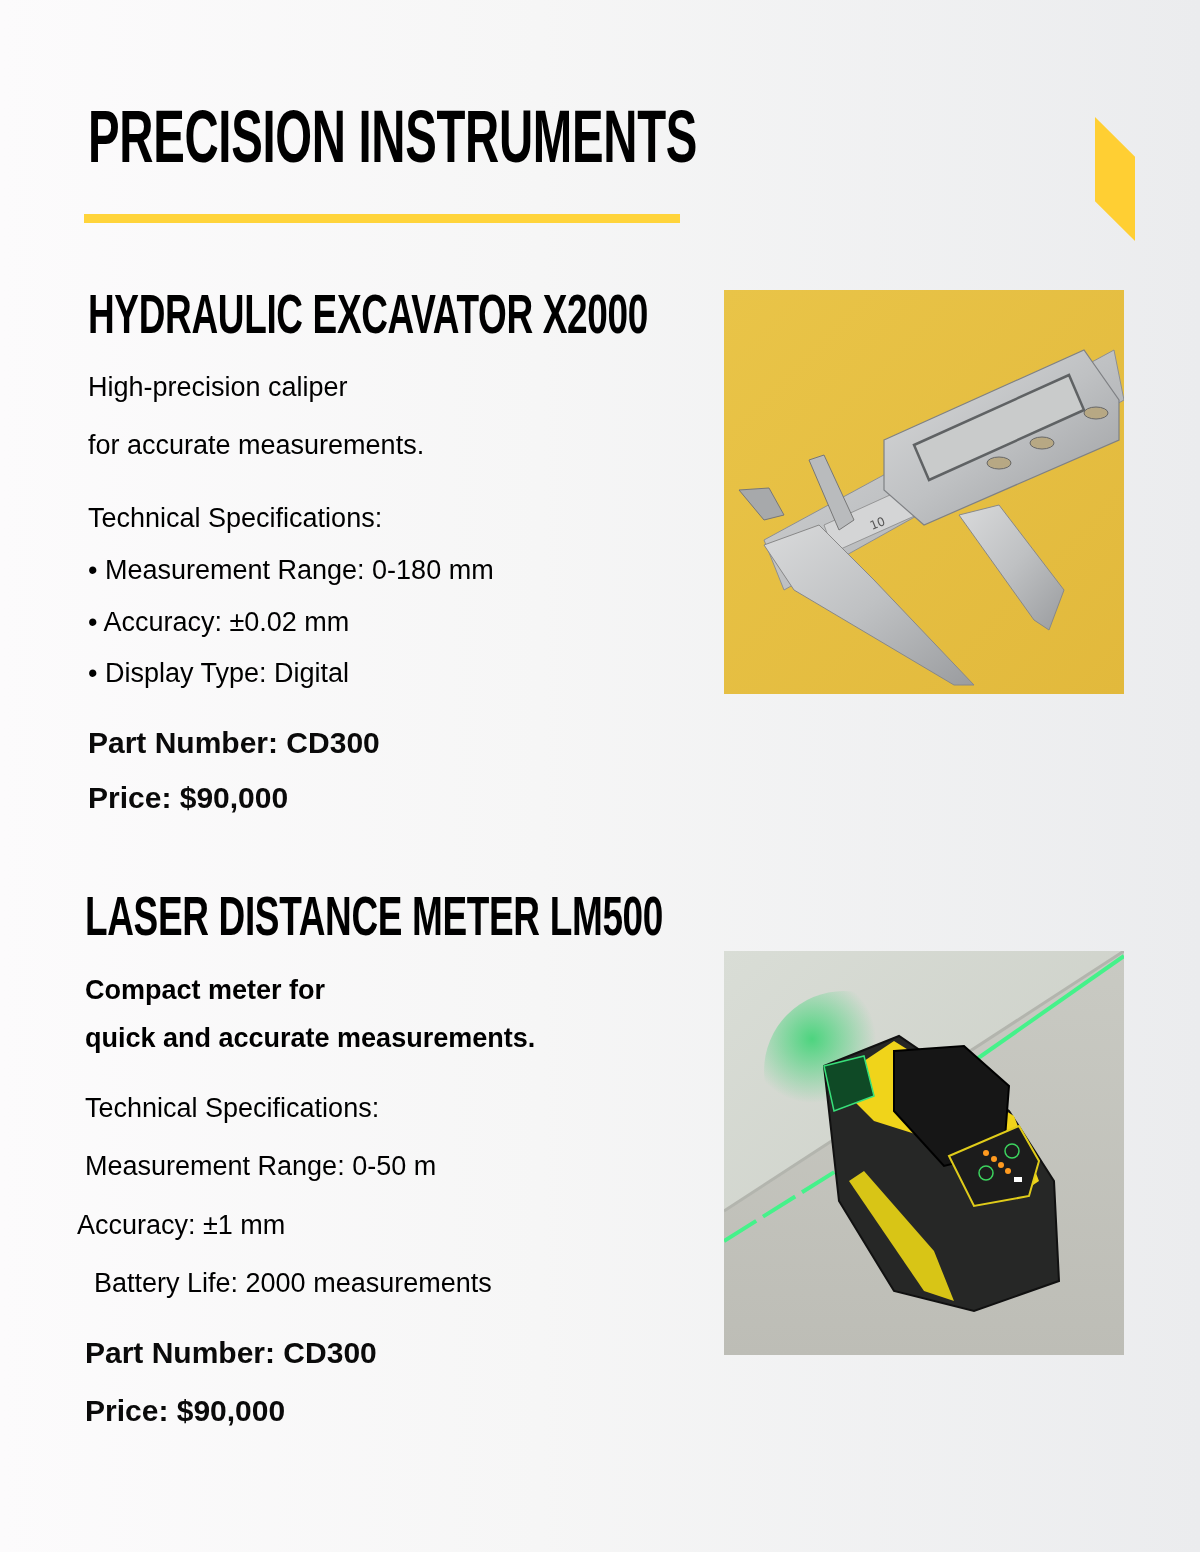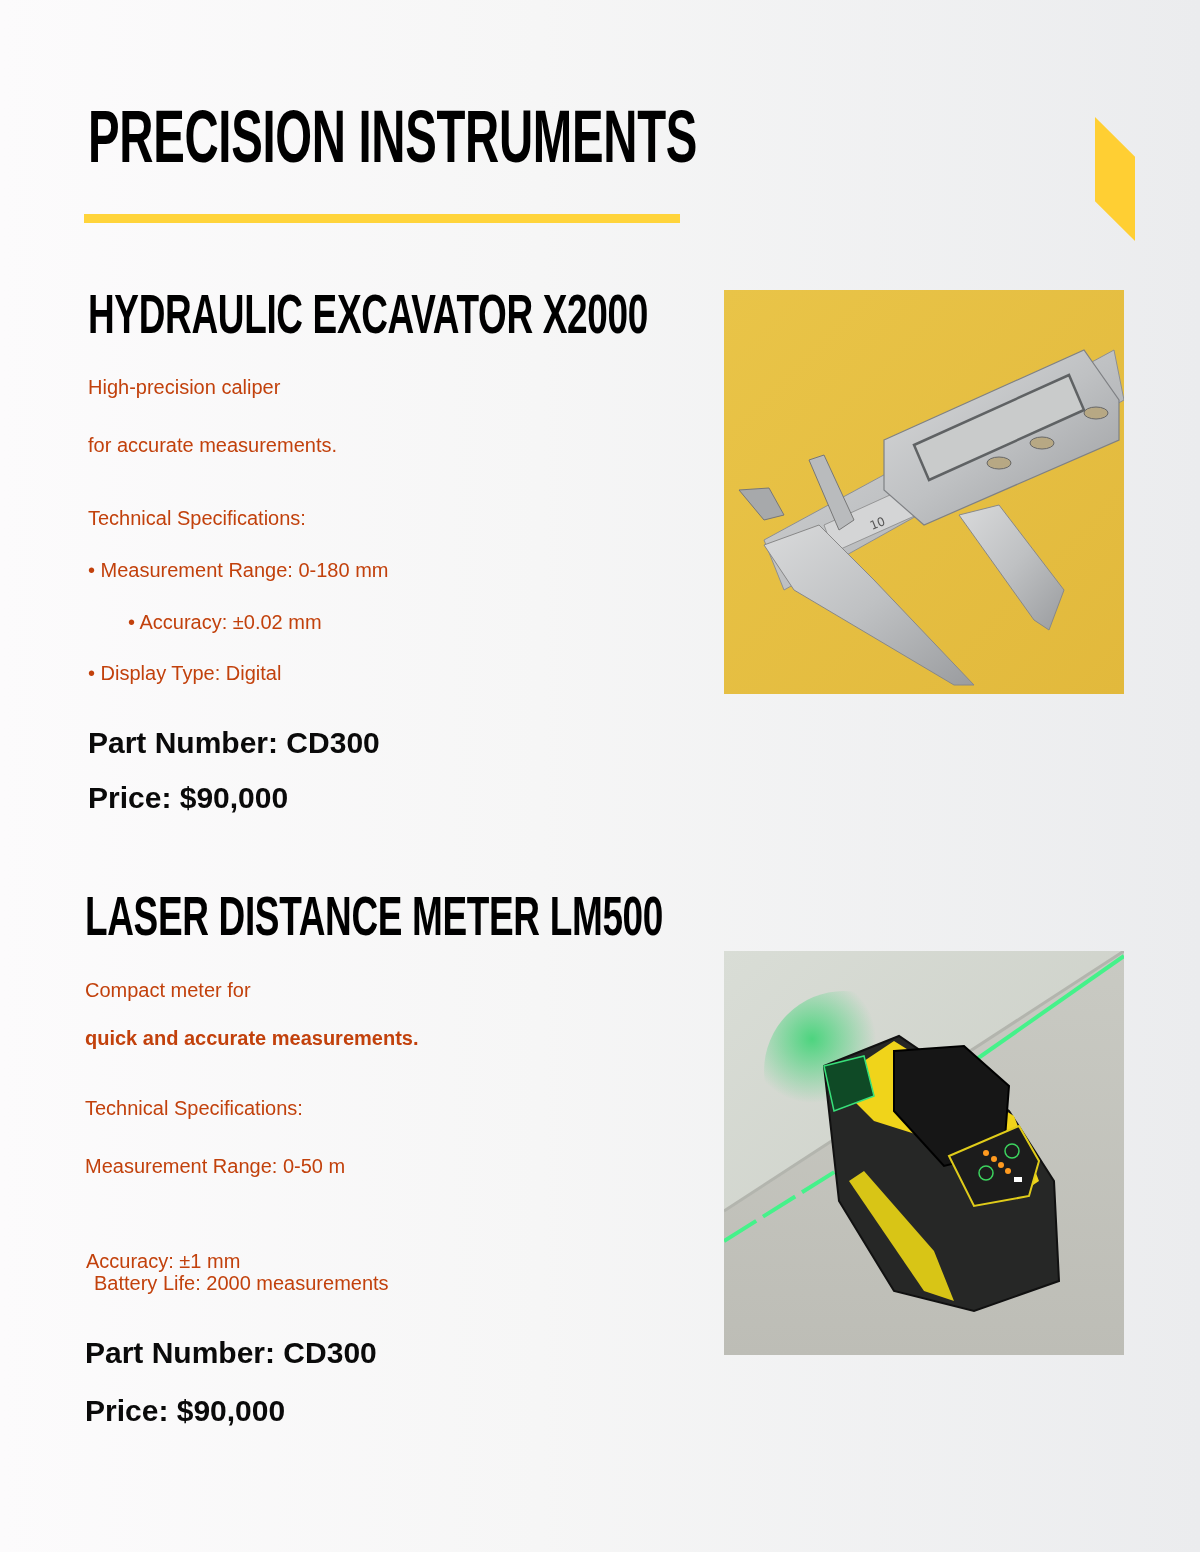--- a/index.html
+++ b/index.html
@@ -42,23 +42,23 @@
     }
     .product { position: absolute; left: 0; width: 1200px; }
     .product-name {
       position: absolute;
       font-size: 56px;
       line-height: 56px;
       transform: scaleX(0.66);
     }
     .body-line {
       position: absolute;
-      font-size: 20px;
+      font-size: 27px;
       line-height: 32px;
-      color: #c2410c;
+      color: #000000;
       white-space: nowrap;
     }
     .bold-line {
       position: absolute;
       font-size: 30px;
       line-height: 32px;
       font-weight: 700;
       color: #0a0a0a;
       white-space: nowrap;
     }
@@ -74,21 +74,21 @@
 <div id="page-title" class="display">PRECISION INSTRUMENTS</div>
 <div id="title-underline"></div>
 <div id="corner-accent"></div>
 
 <section class="product" style="top:0;">
   <div class="product-name display" style="left:88px; top:286px;">HYDRAULIC EXCAVATOR X2000</div>
   <div class="body-line" style="left:88px; top:371px;">High-precision caliper</div>
   <div class="body-line" style="left:88px; top:429px;">for accurate measurements.</div>
   <div class="body-line" style="left:88px; top:502px;">Technical Specifications:</div>
   <div class="body-line" style="left:88px; top:554px;">• Measurement Range: 0-180 mm</div>
-  <div class="body-line" style="left:88px; top:606px;margin-left:40px;">• Accuracy: ±0.02 mm</div>
+  <div class="body-line" style="left:88px; top:606px;">• Accuracy: ±0.02 mm</div>
   <div class="body-line" style="left:88px; top:657px;">• Display Type: Digital</div>
   <div class="bold-line" style="left:88px; top:727px;">Part Number: CD300</div>
   <div class="bold-line" style="left:88px; top:782px;">Price: $90,000</div>
 
   <div class="photo" style="left:724px; top:290px; width:400px; height:404px;">
     <svg viewBox="0 0 400 404" preserveAspectRatio="none">
       <defs>
         <linearGradient id="ybg" x1="0" y1="0" x2="1" y2="1">
           <stop offset="0" stop-color="#e9c448"></stop>
           <stop offset="1" stop-color="#e2b93c"></stop>
@@ -117,25 +117,25 @@
       <polygon points="235,225 275,215 340,300 325,340 310,330" fill="url(#metal)" stroke="#888" stroke-width="1"></polygon>
 
       <polygon points="15,200 45,198 60,225 40,230" fill="#a7a9ab" stroke="#777"></polygon>
       <polygon points="85,170 100,165 130,230 115,240" fill="#b9bbbd" stroke="#777"></polygon>
     </svg>
   </div>
 </section>
 
 <section class="product" style="top:0;">
   <div class="product-name display" style="left:85px; top:888px;">LASER DISTANCE METER LM500</div>
-  <div class="body-line" style="left:85px; top:974px;">Compact meter for</div>
+  <div class="body-line" style="left:85px; top:974px;font-weight:bold;">Compact meter for</div>
   <div class="body-line" style="left:85px; top:1022px;font-weight:bold;">quick and accurate measurements.</div>
   <div class="body-line" style="left:85px; top:1092px;">Technical Specifications:</div>
   <div class="body-line" style="left:85px; top:1150px;text-align:right;">Measurement Range: 0-50 m</div>
-  <div class="body-line" style="left:86px; top:1209px;margin-top:36px;">Accuracy: ±1 mm</div>
+  <div class="body-line" style="left:77px; top:1209px;">Accuracy: ±1 mm</div>
   <div class="body-line" style="left:85px; top:1267px;margin-left:9px;">Battery Life: 2000 measurements</div>
   <div class="bold-line" style="left:85px; top:1337px;">Part Number: CD300</div>
   <div class="bold-line" style="left:85px; top:1395px;">Price: $90,000</div>
 
   <div class="photo" style="left:724px; top:951px; width:400px; height:404px;">
     <svg viewBox="0 0 400 404" preserveAspectRatio="none">
       <defs>
         <linearGradient id="wall" x1="0" y1="0" x2="1" y2="1">
           <stop offset="0" stop-color="#d9ddd6"></stop>
           <stop offset="1" stop-color="#c8cbc3"></stop>

